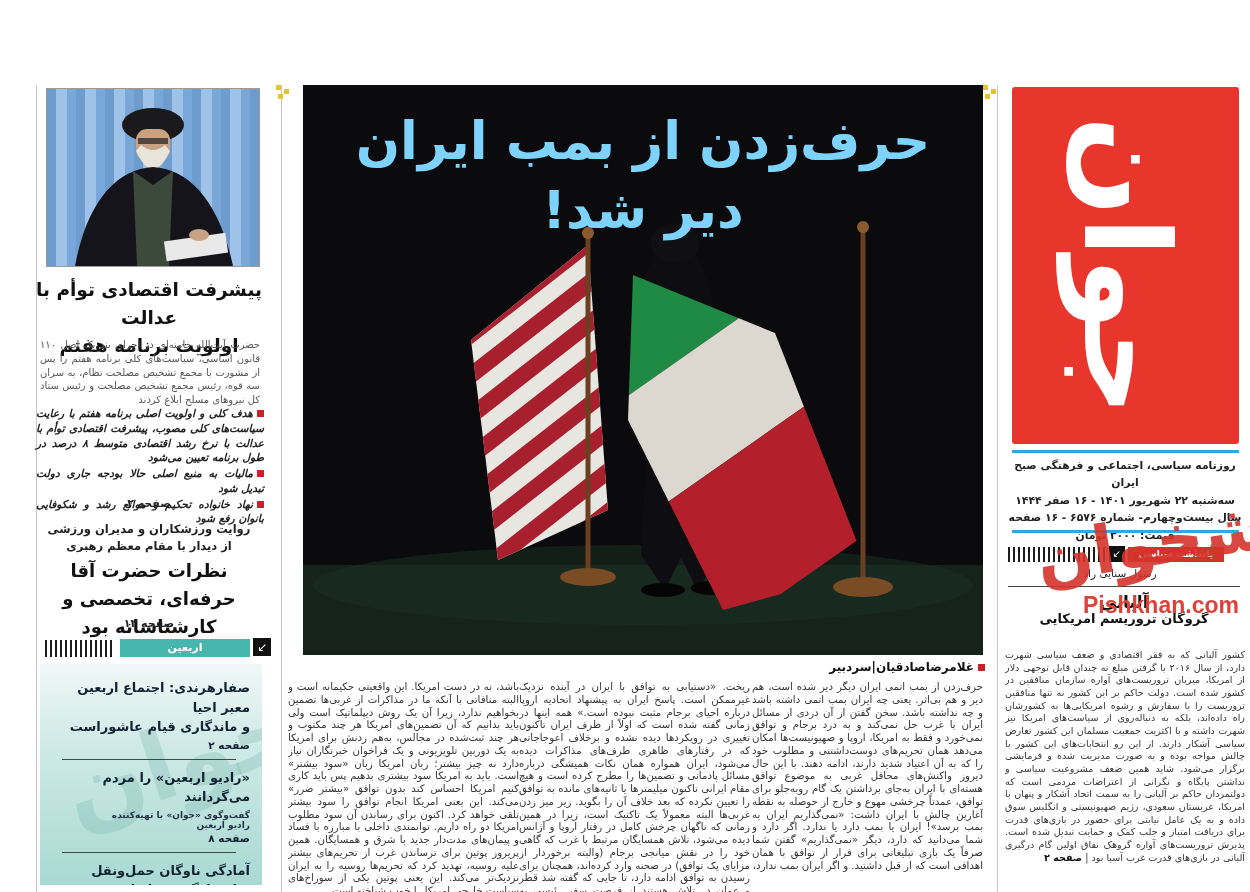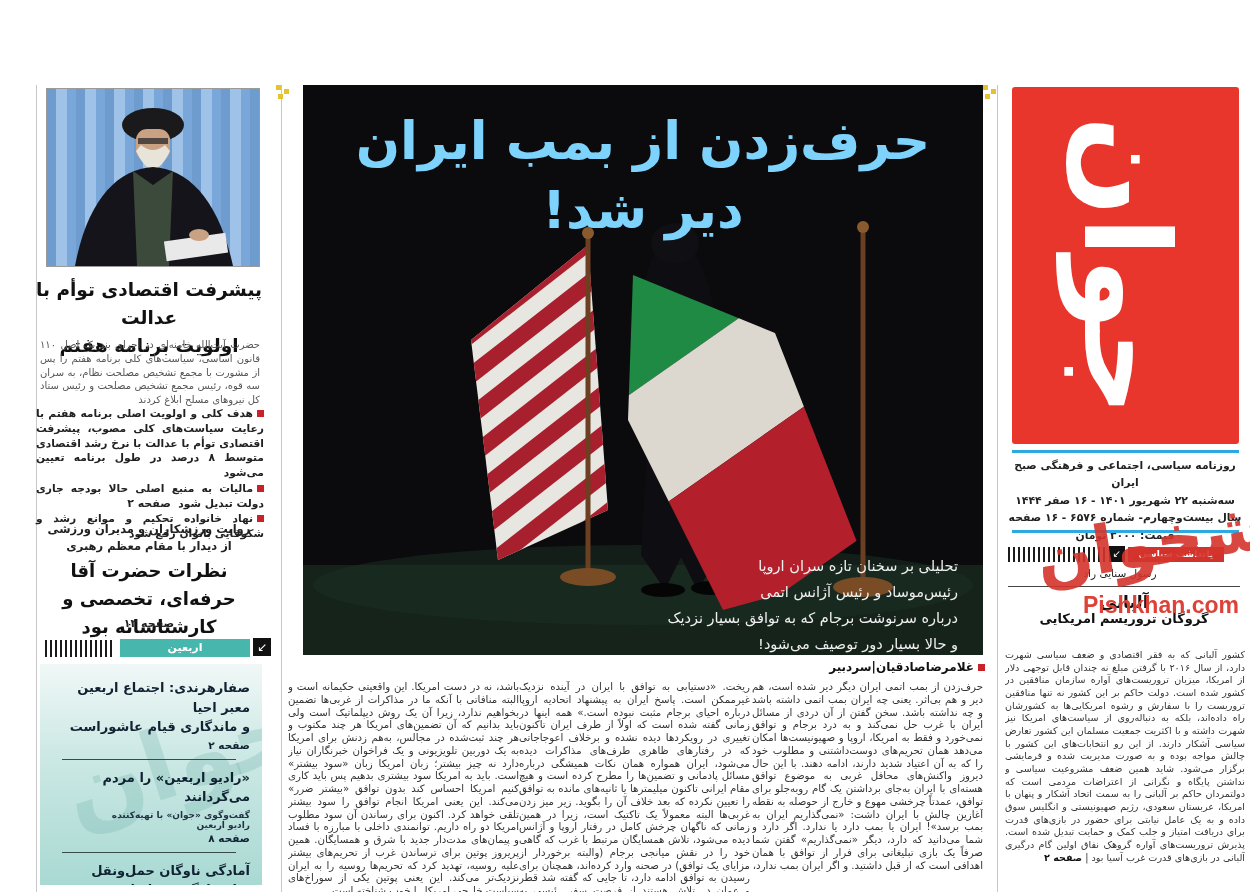--- a/index.html
+++ b/index.html
@@ -6,21 +6,21 @@
   #page{position:relative;width:1250px;height:892px;background:#ffffff;overflow:hidden;
         font-family:"DejaVu Sans",sans-serif;direction:rtl;}
   .abs{position:absolute;}
   .vline{position:absolute;top:85px;bottom:0;width:1px;background:#c7c7c7;}
   
   .photo{left:46px;top:88px;width:212px;height:177px;border:1px solid #9a9a9a;
          background:repeating-linear-gradient(90deg,#6f9ccf 0 9px,#9fc3e8 9px 20px,#7aa7d9 20px 29px);}
   .s-head{font-weight:bold;color:#111;text-align:center;}
   .s1-headline{left:34px;top:276px;width:230px;font-size:18.5px;line-height:1.5;}
   .s1-lead{left:40px;top:338px;width:220px;font-size:10px;line-height:1.38;color:#555;text-align:justify;}
-  .s1-bullets{left:36px;top:407px;width:228px;font-size:10.7px;font-weight:bold;line-height:1.38;color:#222;text-align:justify;}
+  .s1-bullets{left:36px;top:407px;width:228px;font-size:10.7px;font-weight:bold;line-height:1.38;color:#222;text-align:justify;font-style:italic;}
   .bullet{margin-bottom:1px;}
   .sq{display:inline-block;width:7px;height:7px;background:#c82129;margin-left:4px;}
   .pageref{font-size:11px;font-weight:bold;color:#222;text-align:center;}
   .s1-page{left:34px;top:497px;width:230px;}
   .s2-kicker{left:34px;top:521px;width:230px;font-size:11.5px;font-weight:bold;line-height:1.45;text-align:center;color:#222;}
   .s2-headline{left:34px;top:557px;width:230px;font-size:18px;line-height:1.55;}
   .s2-page{left:34px;top:617px;width:230px;}
   .barcode{background:repeating-linear-gradient(90deg,#1b1b1b 0 2px,transparent 2px 5px);}
   .arb-barcode{left:45px;top:640px;width:70px;height:17px;}
   .arb-tab{left:120px;top:639px;width:130px;height:18px;background:#47b6ad;color:#fff;
@@ -214,26 +214,20 @@
         </g>
       </g>
       <line x1="560" y1="145" x2="560" y2="500" stroke="#6b3f22" stroke-width="5"></line>
       <circle cx="560" cy="142" r="6" fill="#8a5a2f"></circle>
       <ellipse cx="560" cy="502" rx="30" ry="10" fill="#7a4c26"></ellipse>
     </svg>
     <div class="main-headline">
       <div>حرف‌زدن از بمب ایران</div>
       <div>دیر شد!</div>
     </div>
-    <div class="main-caption">
-      <div>تحلیلی بر سخنان تازه سران اروپا</div>
-      <div>رئیس‌موساد و رئیس آژانس اتمی</div>
-      <div>درباره سرنوشت برجام که به توافق بسیار نزدیک</div>
-      <div>و حالا بسیار دور توصیف می‌شود!</div>
-    </div>
   </div>
 
   <div class="abs byline">
     <span class="sq"></span><span>غلامرضاصادقیان|سردبیر</span>
   </div>
   <div class="abs edcol edcol1">حرف‌زدن از بمب اتمی ایران دیگر دیر شده است، هم دیر و هم بی‌اثر. یعنی چه ایران بمب اتمی داشته باشد و چه نداشته باشد. سخن گفتن از آن دردی از مسائل ایران با غرب حل نمی‌کند و به درد برجام و توافق نمی‌خورد و فقط به امریکا، اروپا و صهیونیست‌ها امکان می‌دهد همان تحریم‌های دوست‌داشتنی و مطلوب خود را که به آن اعتیاد شدید دارند، ادامه دهند. با این حال دیروز واکنش‌های محافل غربی به موضوع توافق هسته‌ای با ایران به‌جای برداشتن یک گام روبه‌جلو برای توافق، عمدتاً چرخشی مهوع و خارج از حوصله به نقطه آغازین چالش با ایران داشت: «نمی‌گذاریم ایران به بمب برسد»! ایران یا بمب دارد یا ندارد. اگر دارد و شما می‌دانید که دارد، دیگر «نمی‌گذاریم» گفتن شما صرفاً یک بازی تبلیغاتی برای فرار از توافق با همان اهدافی است که از قبل داشتید. و اگر ایران بمب ندارد،</div>
   <div class="abs edcol edcol2">ریخت. «دستیابی به توافق با ایران در آینده نزدیک غیرممکن است. پاسخ ایران به پیشنهاد اتحادیه اروپا درباره احیای برجام مثبت نبوده است.» همه اینها در زمانی گفته شده است که اولاً از طرف ایران تاکنون تغییری در رویکردها دیده نشده و برخلاف اعوجاجاتی که در رفتارهای ظاهری طرف‌های مذاکرات دیده می‌شود، ایران همواره همان نکات همیشگی درباره مسائل پادمانی و تضمین‌ها را مطرح کرده است و هیچ مقام ایرانی تاکنون میلیمترها یا ثانیه‌های مانده به توافق را تعیین نکرده که بعد خلاف آن را بگوید. زیر میز زدن غربی‌ها البته معمولاً یک تاکتیک است، زیرا در همین زمانی که ناگهان چرخش کامل در رفتار اروپا و آژانس دیده می‌شود، تلاش همسایگان مرتبط با غرب که گاهی خود را در نقش میانجی برجام (والبته برخوردار از مزایای یک توافق) در صحنه وارد کرده‌اند، همچنان برای رسیدن به توافق ادامه دارد، تا جایی که گفته شد قطر و عمان در تلاش هستند از فرصت سفر رئیسی به نیویورک برای</div>
   <div class="abs edcol edcol3">باشد، نه در دست امریکا. این واقعیتی حکیمانه است و البته منافاتی با آنکه ما در مذاکرات از غربی‌ها تضمین بخواهیم ندارد، زیرا آن یک روش دیپلماتیک است ولی باید بدانیم که آن تضمین‌های امریکا هر چند مکتوب و هر چند ثبت‌شده در مجالس، به‌هم زدنش برای امریکا به یک دوربین تلویزیونی و یک فراخوان خبرنگاران نیاز دارد نه چیز بیشتر؛ زبان امریکا زبان «سود بیشتر» است. باید به امریکا سود بیشتری بدهیم پس باید کاری کنیم امریکا احساس کند بدون توافق «بیشتر ضرر» می‌کند. این یعنی امریکا انجام توافق را سود بیشتر تلقی خواهد کرد. اکنون برای رساندن آن سود مطلوب امریکا دو راه داریم. توانمندی داخلی با مبارزه با فساد و پیمان‌های مدت‌دار جدید با شرق و همسایگان. همین پریروز پوتین برای ترساندن غرب از تحریم‌های بیشتر علیه روسیه، تهدید کرد که تحریم‌ها روسیه را به ایران نزدیک‌تر می‌کند. این یعنی پوتین یکی از سوراخ‌های سیاست خارجی امریکا را خوب شناخته است.</div>
 
   <div class="abs logo-box">

